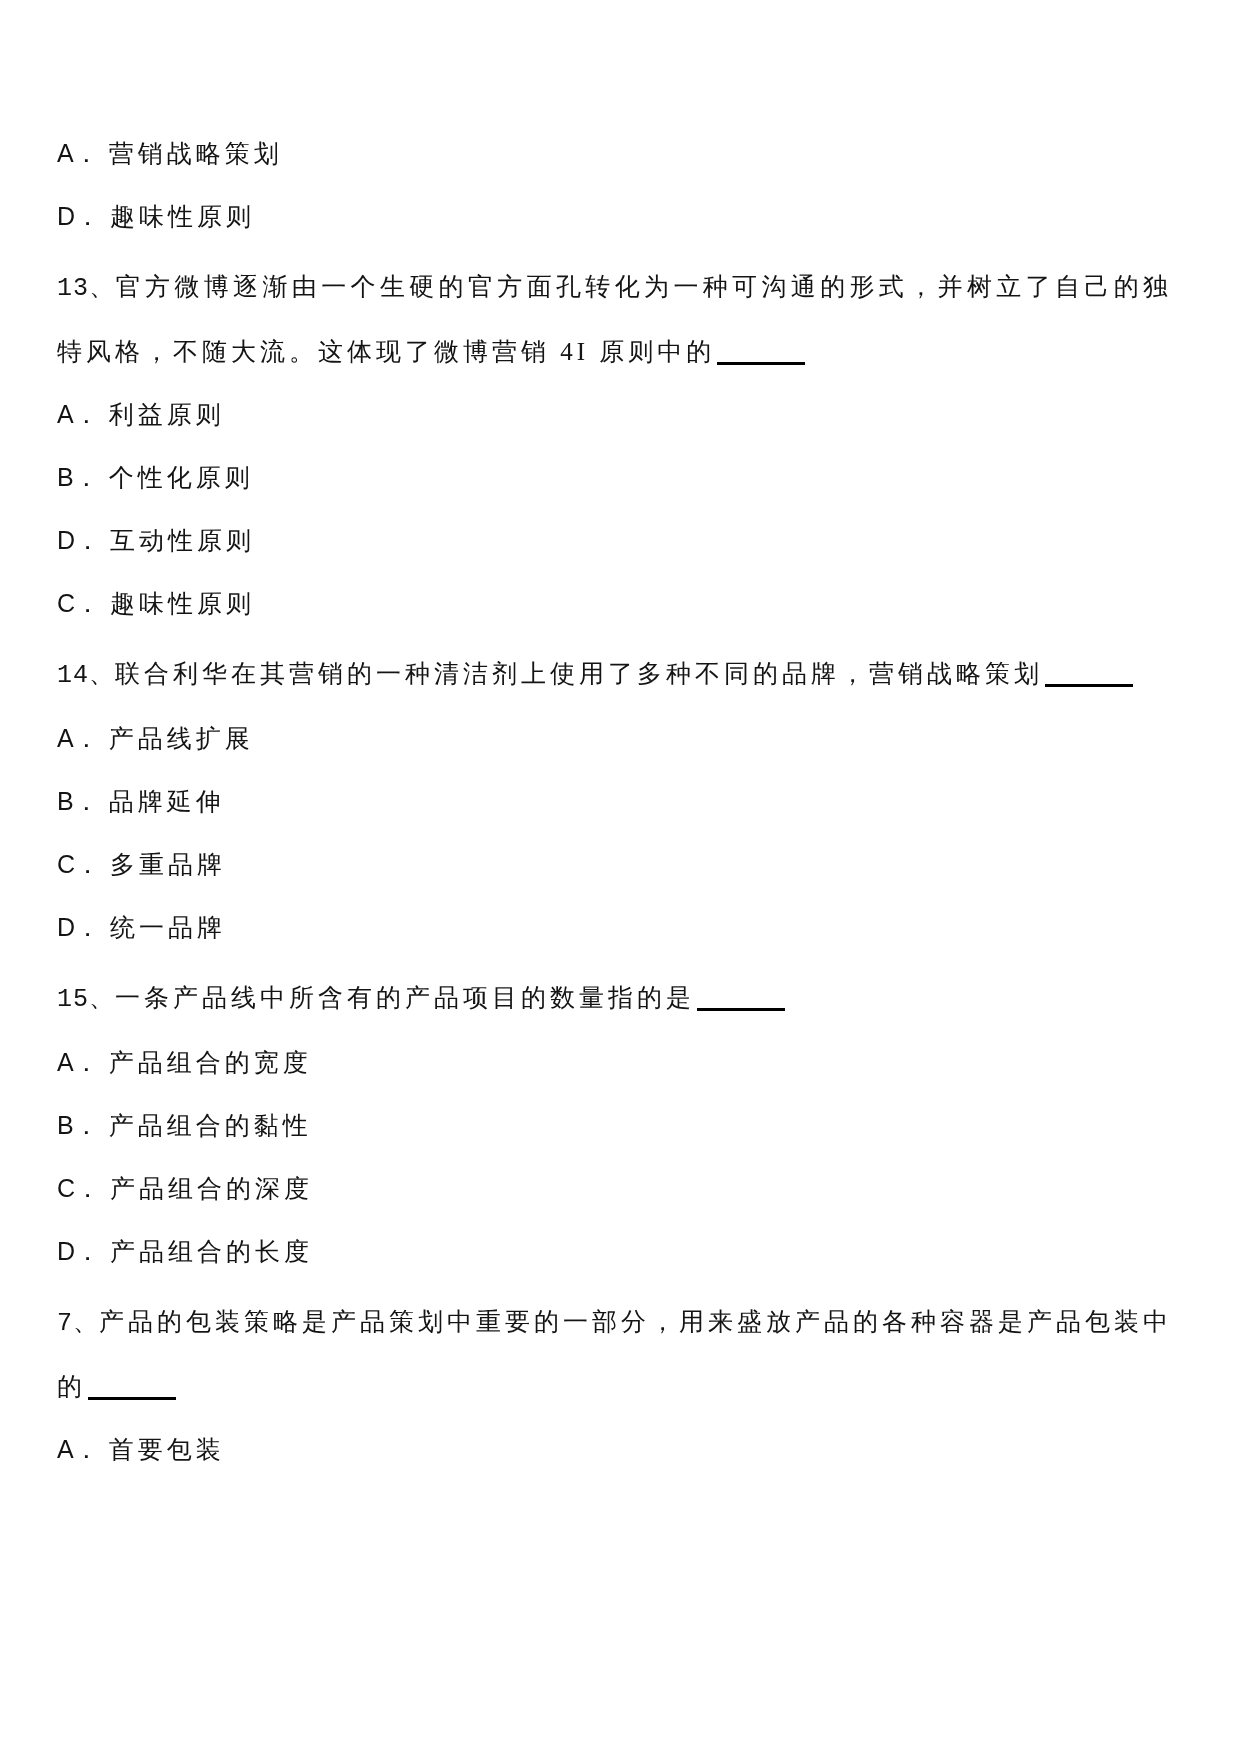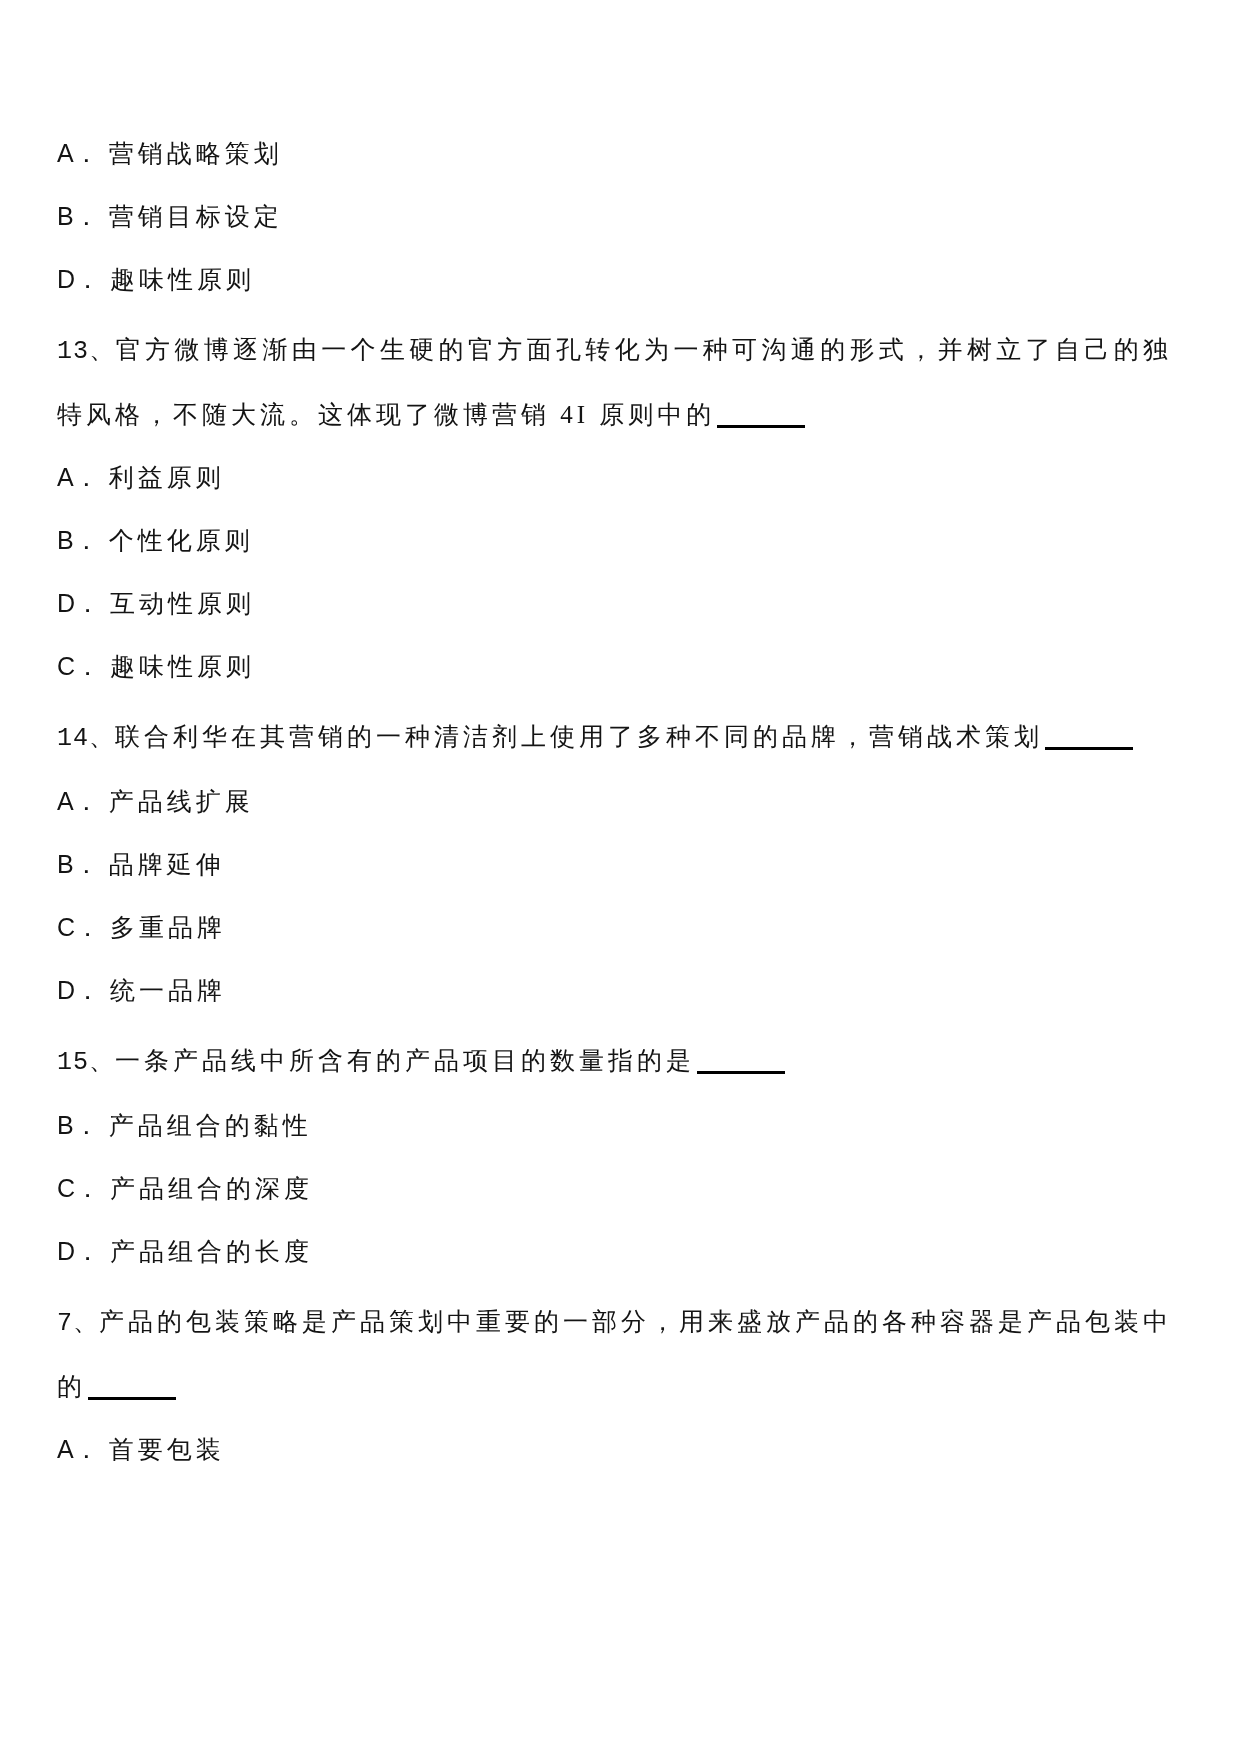--- a/index.html
+++ b/index.html
@@ -49,32 +49,32 @@
     vertical-align: -5px;
     margin-left: 2px;
   }
 </style>
 </head>
 <body>
 
 <main class="page">
   <section id="blocks">
       <p class="block option"><span class="label">A．</span><span class="text">营销战略策划</span></p>
-      <p class="block option"><span class="label">B．</span><span class="text">营销目标设定</span></p>
       <p class="block option"><span class="label">D．</span><span class="text">趣味性原则</span></p>
       <p class="block question"><span class="label">13、</span><span class="text">官方微博逐渐由一个生硬的官方面孔转化为一种可沟通的形式，并树立了自己的独特风格，不随大流。这体现了微博营销 4I 原则中的</span><span class="blank"></span></p>
       <p class="block option"><span class="label">A．</span><span class="text">利益原则</span></p>
       <p class="block option"><span class="label">B．</span><span class="text">个性化原则</span></p>
       <p class="block option"><span class="label">D．</span><span class="text">互动性原则</span></p>
       <p class="block option"><span class="label">C．</span><span class="text">趣味性原则</span></p>
-      <p class="block question"><span class="label">14、</span><span class="text">联合利华在其营销的一种清洁剂上使用了多种不同的品牌，营销战术策划</span><span class="blank"></span></p>
+      <p class="block question"><span class="label">14、</span><span class="text">联合利华在其营销的一种清洁剂上使用了多种不同的品牌，营销战略策划</span><span class="blank"></span></p>
       <p class="block option"><span class="label">A．</span><span class="text">产品线扩展</span></p>
       <p class="block option"><span class="label">B．</span><span class="text">品牌延伸</span></p>
       <p class="block option"><span class="label">C．</span><span class="text">多重品牌</span></p>
       <p class="block option"><span class="label">D．</span><span class="text">统一品牌</span></p>
       <p class="block question"><span class="label">15、</span><span class="text">一条产品线中所含有的产品项目的数量指的是</span><span class="blank"></span></p>
+      <p class="block option"><span class="label">A．</span><span class="text">产品组合的宽度</span></p>
       <p class="block option"><span class="label">B．</span><span class="text">产品组合的黏性</span></p>
       <p class="block option"><span class="label">C．</span><span class="text">产品组合的深度</span></p>
       <p class="block option"><span class="label">D．</span><span class="text">产品组合的长度</span></p>
       <p class="block question"><span class="label">7、</span><span class="text">产品的包装策略是产品策划中重要的一部分，用来盛放产品的各种容器是产品包装中的</span><span class="blank"></span></p>
       <p class="block option"><span class="label">A．</span><span class="text">首要包装</span></p>
     </section>
 </main>
 
 </body></html>

